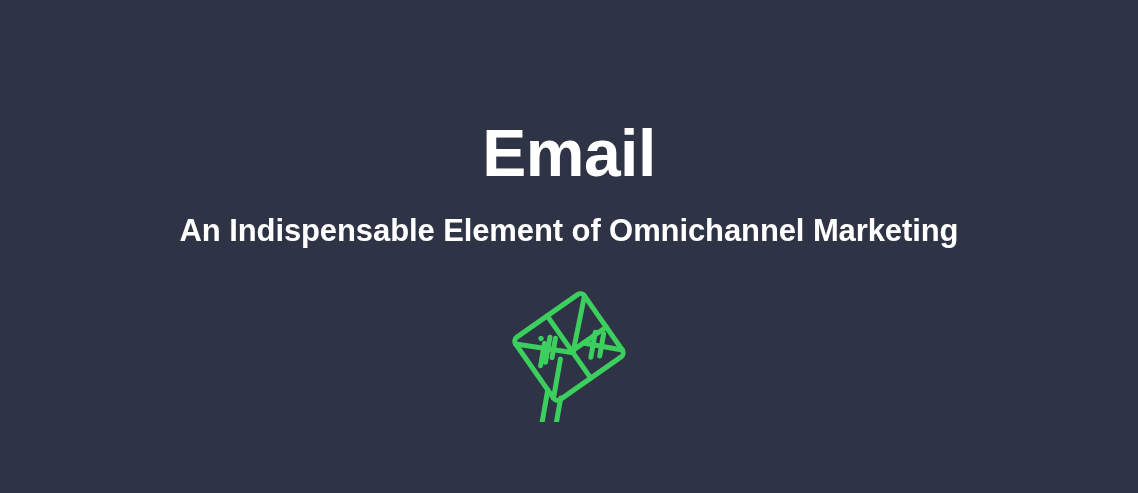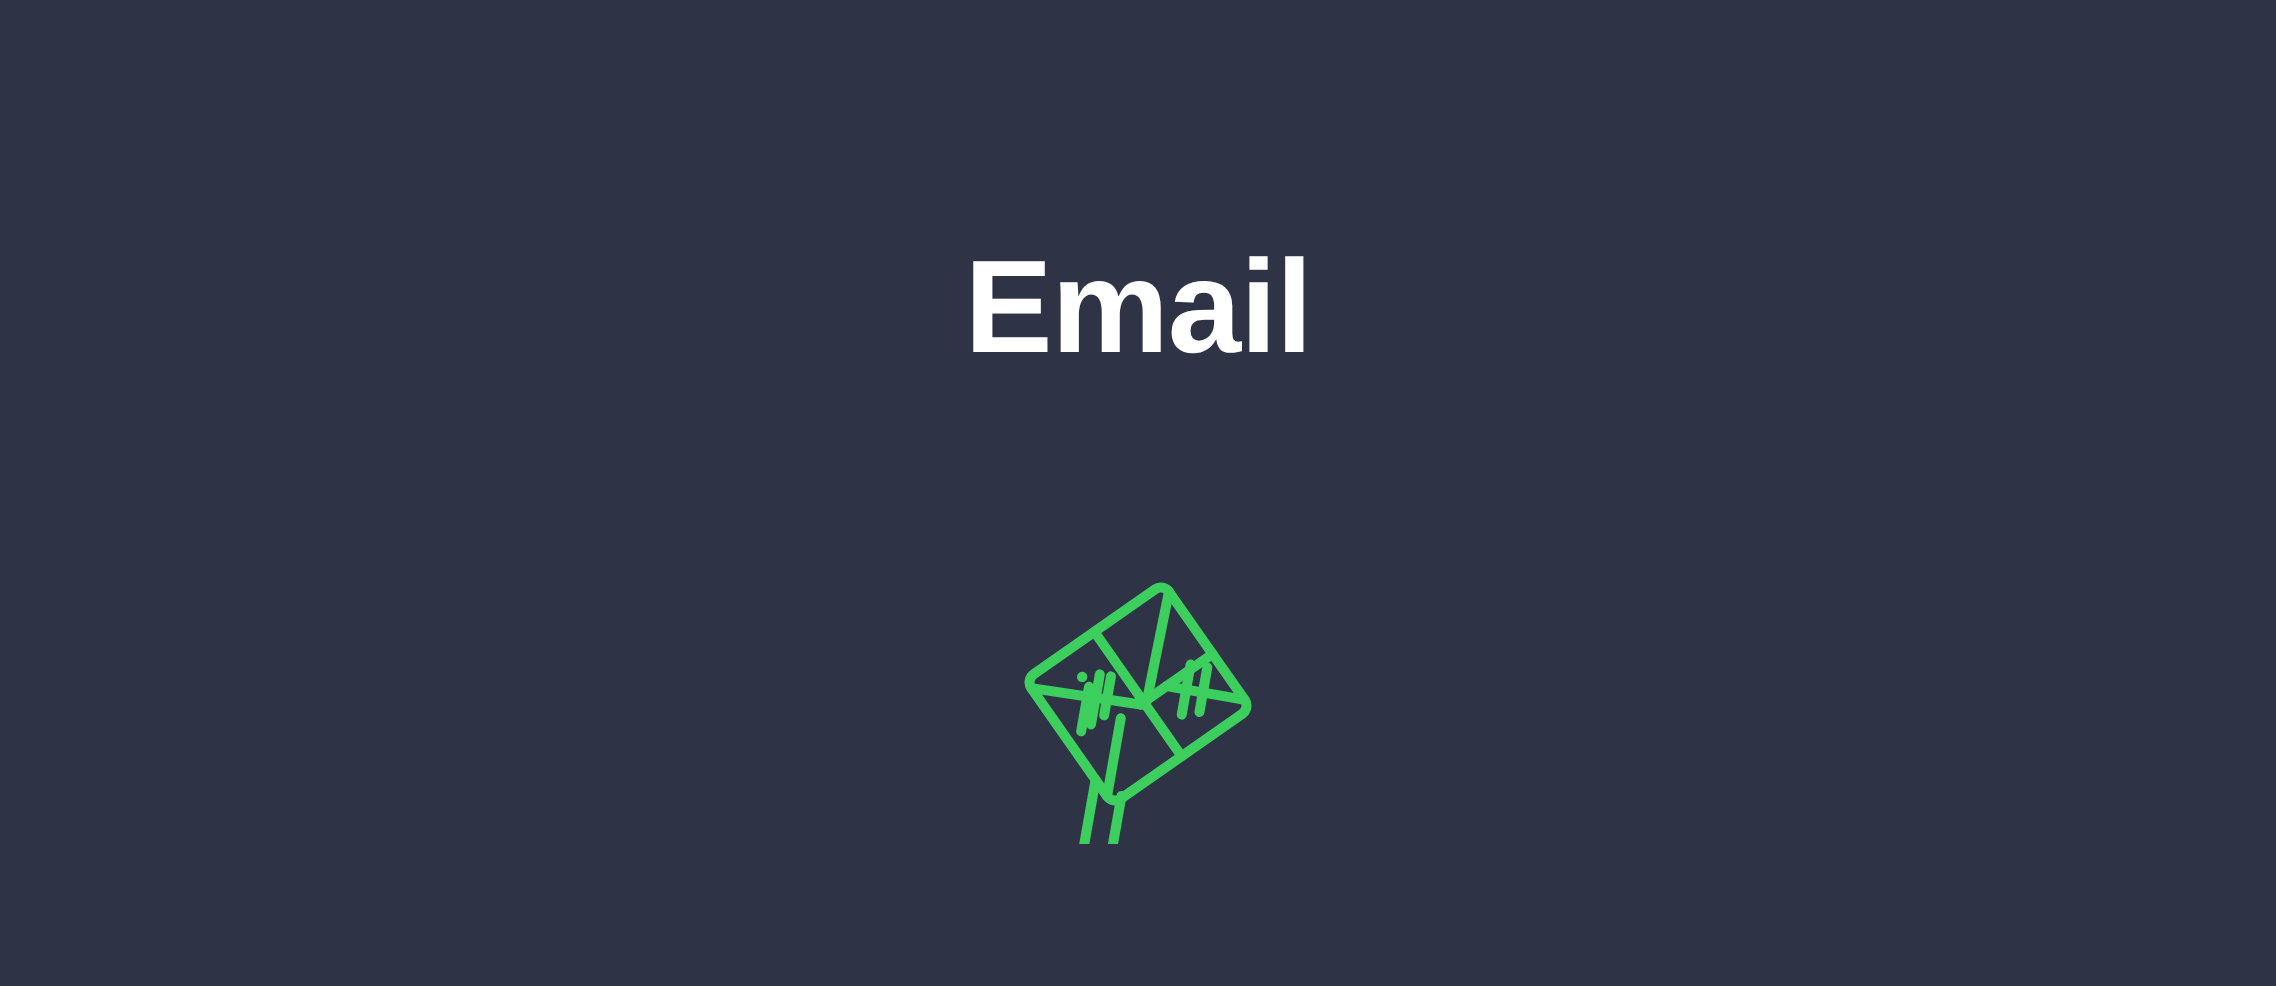--- a/index.html
+++ b/index.html
@@ -68,20 +68,21 @@
     display: block;
   }
 </style>
 </head>
 <body>
 
 <div class="hero" style="background: rgb(46, 52, 70);">
 
   <h1 class="hero-title">Email</h1>
 
+  <p class="hero-subtitle">An Indispensable Element of Omnichannel Marketing</p>
 
   <div class="hero-icon-wrap">
     <svg width="160" height="150" viewBox="0 0 160 150" aria-hidden="true">
       <g fill="none" stroke="#3ccf5e" stroke-width="5" stroke-linecap="round" stroke-linejoin="round" transform="translate(80,75) rotate(-35) translate(-80,-75)">
 
         <rect x="38" y="37" width="84" height="76" rx="5" ry="5"></rect>
 
         <path d="M 38 42 L 78 80"></path>
 
         <path d="M 122 42 L 82 80"></path>

